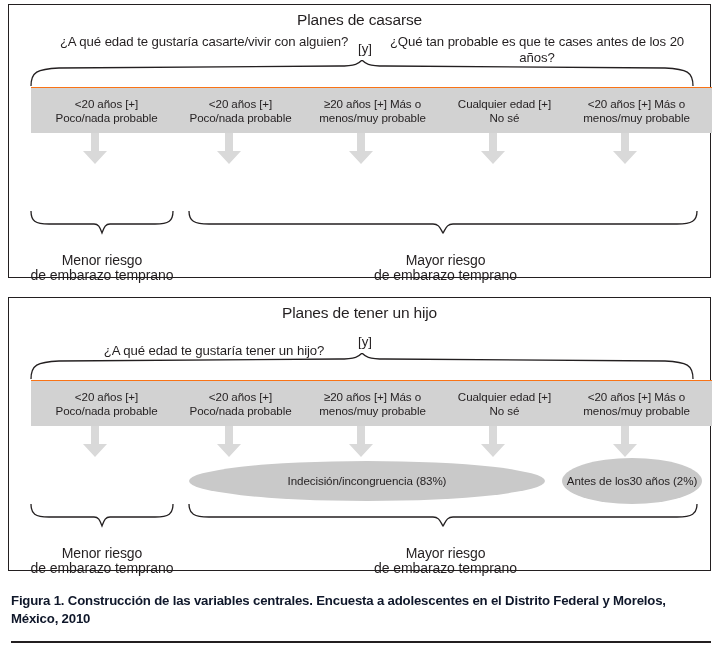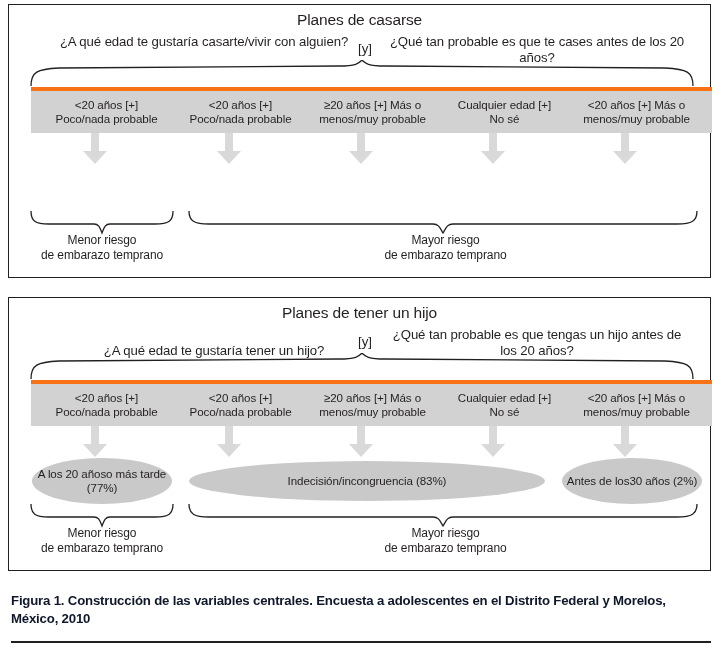--- a/index.html
+++ b/index.html
@@ -51,21 +51,21 @@
 
   
   .top-brace{position:absolute;left:0;top:55px;width:703px;height:26px;}
 
   
   .boxes{position:absolute;left:0;top:82px;width:703px;height:46px;}
   .vbox{
     position:absolute;
     top:0;width:151px;height:46px;
     background:#d2d2d2;
-    border-top:4px solid #f97316;
+    border-top:1px solid #f97316;
     box-sizing:border-box;
     display:flex;align-items:center;justify-content:center;
     text-align:center;
     font-size:11.6px;
     line-height:14px;
     letter-spacing:-0.1px;
     padding:0 3px;
   }
   .vbox .txt{display:block;}
 
@@ -86,22 +86,22 @@
     letter-spacing:-0.1px;
   }
   .oval-left{left:23px;top:2px;width:140px;height:46px;}
   .oval-mid{left:180px;top:5px;width:356px;height:40px;}
   .oval-right{left:553px;top:2px;width:140px;height:46px;}
 
   
   .bot-braces{position:absolute;left:0;top:206px;width:703px;height:26px;}
   .risk{
     position:absolute;
-    top:228px;
-    font-size:12px;
+    top:248px;
+    font-size:14px;
     line-height:15px;
     text-align:center;
     letter-spacing:-0.1px;
   }
   .risk-left{left:13px;width:160px;}
   .risk-right{left:180px;width:513px;}
 
   
   .caption{
     position:absolute;
@@ -204,21 +204,20 @@
     </div>
   </div>
 
   <div class="panel" id="panel-child">
     <div class="panel-inner">
 
       <div class="panel-title">Planes de tener un hijo</div>
 
       <div class="q-left" style="left:80px;width:250px;margin-top:16px;">¿A qué edad te gustaría tener un hijo?</div>
       <div class="y-label">[y]</div>
-      <div class="q-right" style="left:380px;width:296px;">¿Qué tan probable es que tengas un hijo antes de los 20 años?</div>
 
       <svg class="top-brace" viewBox="0 0 703 26" preserveAspectRatio="none">
         <path d="M22,26 C22,12 28,9 50,8 L330,6 C348,6 350,3 353,0 C356,3 358,6 376,6 L656,8 C678,9 684,12 684,26" fill="none" stroke="#231f20" stroke-width="1.3" stroke-linecap="round"></path>
       </svg>
 
       <div class="boxes">
         <div class="vbox" style="left:22px;">
             <span>
               <span class="txt">&lt;20 años [+]</span>
               <span class="txt">Poco/nada probable</span>
@@ -262,23 +261,20 @@
           </svg>
         <svg class="arrow" style="left:471px;" viewBox="0 0 26 32">
             <path d="M9,0 H17 V18 H25 L13,31 L1,18 H9 Z" fill="#d9d9d9"></path>
           </svg>
         <svg class="arrow" style="left:603px;" viewBox="0 0 26 32">
             <path d="M9,0 H17 V18 H25 L13,31 L1,18 H9 Z" fill="#d9d9d9"></path>
           </svg>
       </div>
 
       <div class="outcomes">
-        <div class="oval oval-left">
-          <span><span class="txt">A los 20 años</span><span class="txt">o más tarde (77%)</span></span>
-        </div>
         <div class="oval oval-mid">
           <span><span class="txt">Indecisión/incongruencia (83%)</span></span>
         </div>
         <div class="oval oval-right">
           <span><span class="txt">Antes de los</span><span class="txt">30 años (2%)</span></span>
         </div>
       </div>
 
       <svg class="bot-braces" viewBox="0 0 703 26" preserveAspectRatio="none">
         <path d="M22,0 C22,10 26,13 40,13 L85,13 C90,13 91,17 93,22 C95,17 96,13 101,13 L146,13 C160,13 164,10 164,0" fill="none" stroke="#231f20" stroke-width="1.3" stroke-linecap="round"></path>

